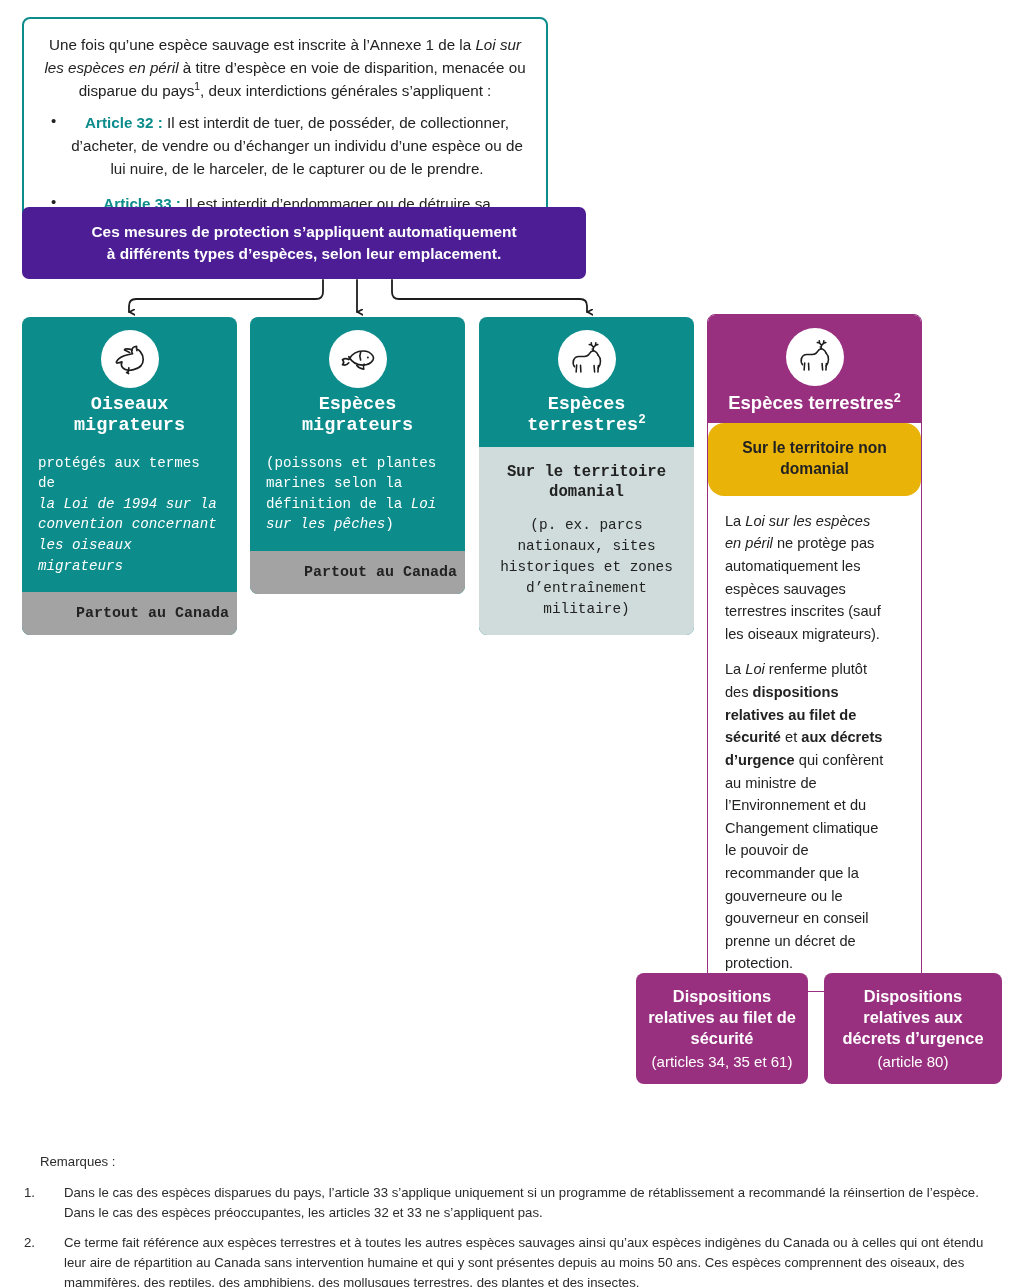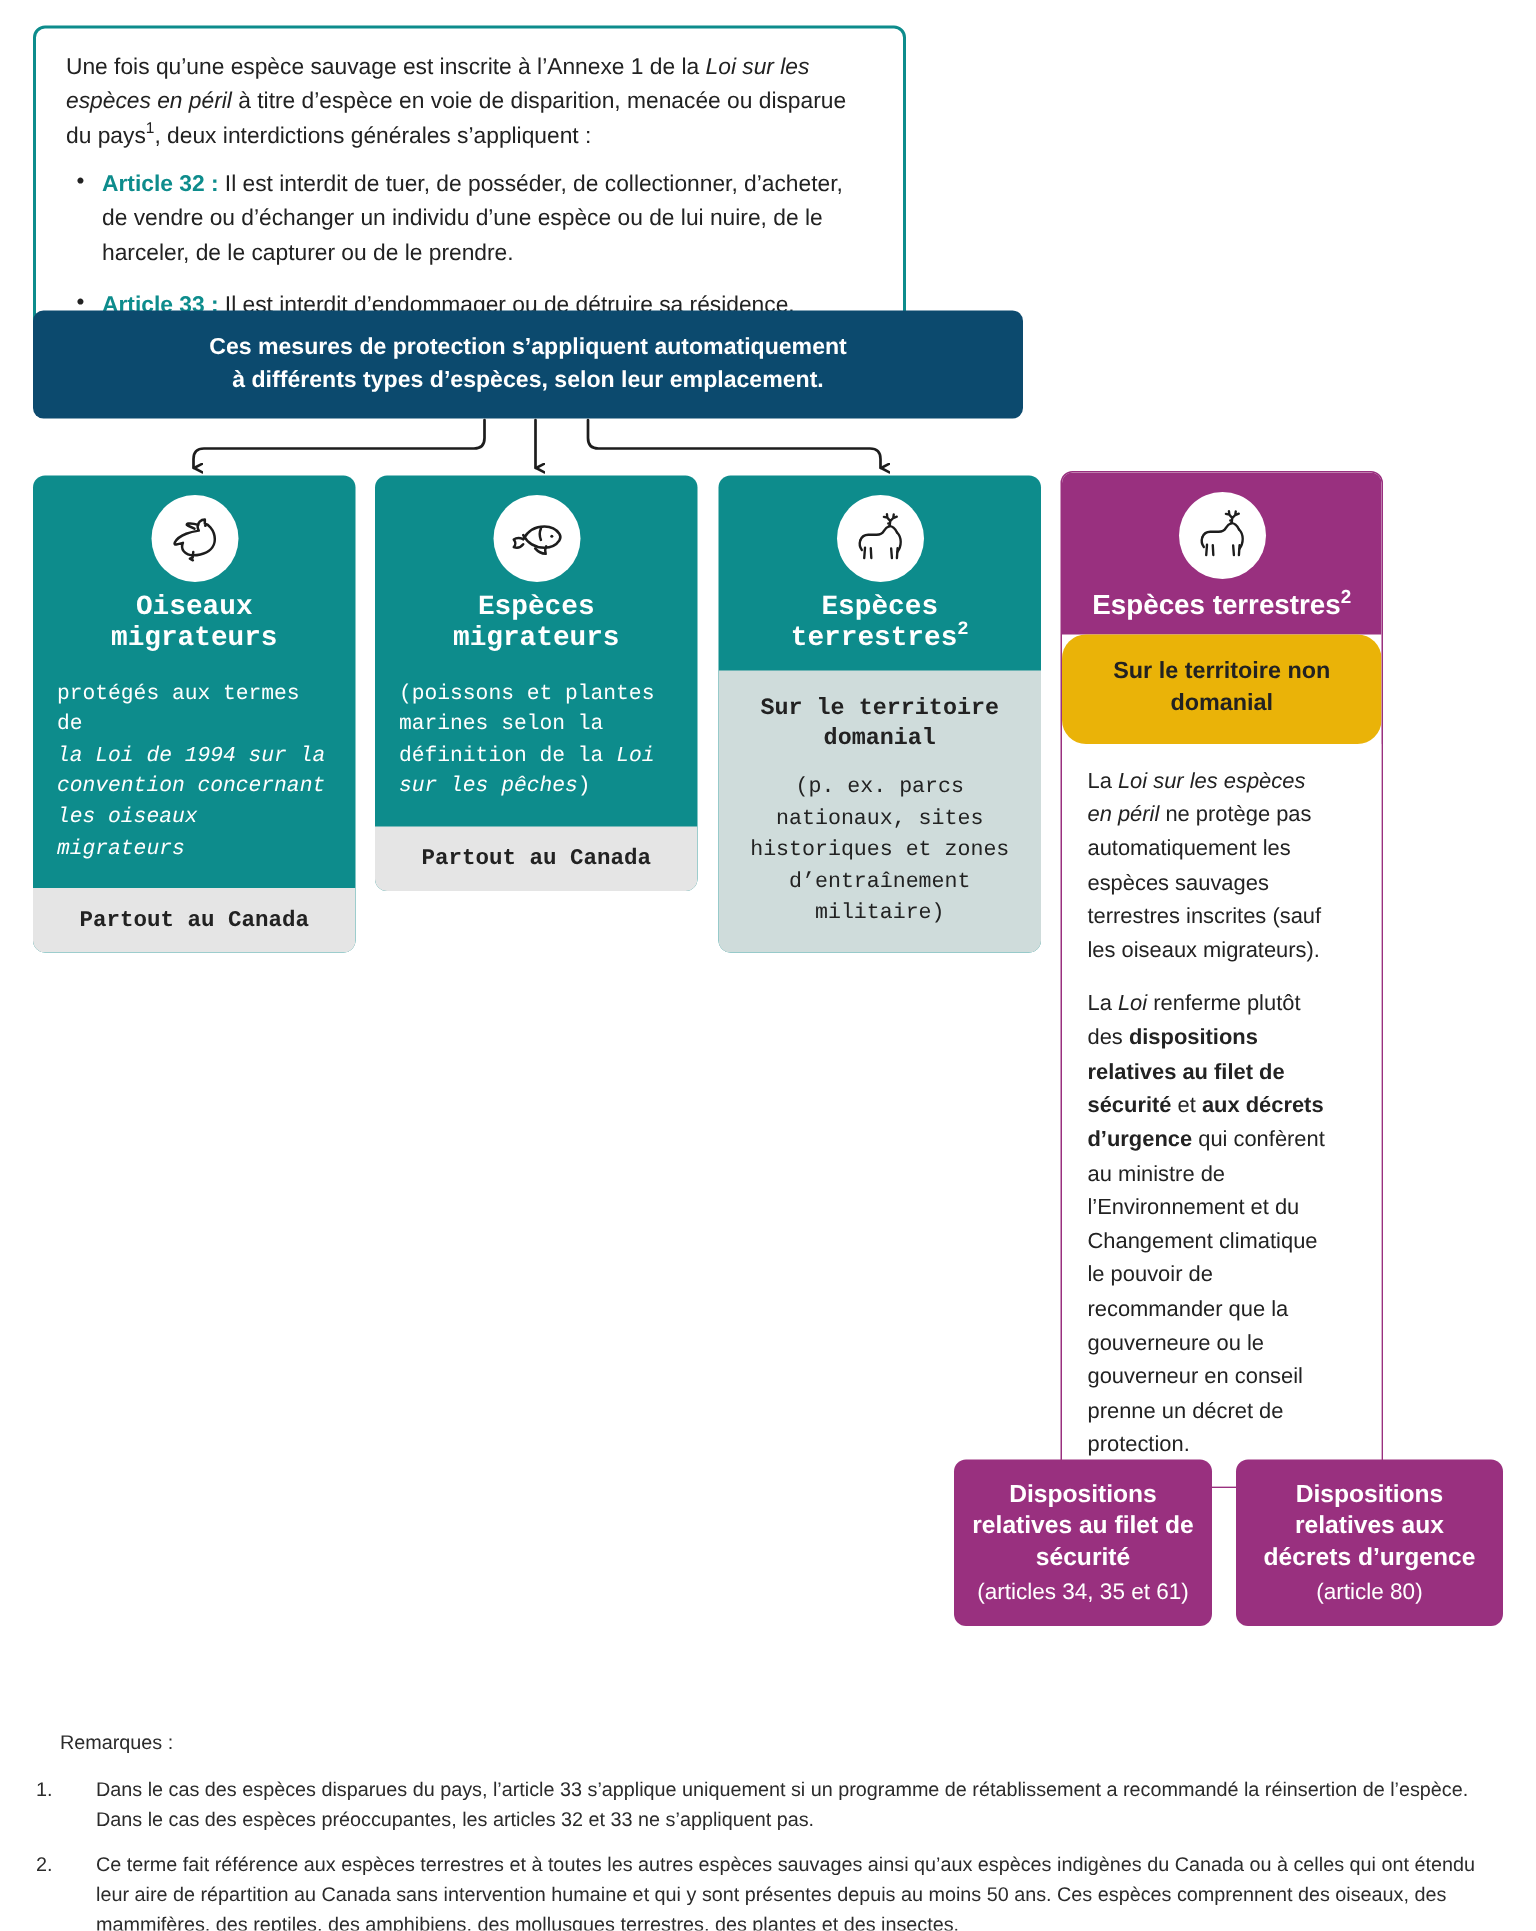--- a/index.html
+++ b/index.html
@@ -15,26 +15,27 @@
     font-family: "Liberation Sans", sans-serif;
     color: #222222;
     overflow: hidden;
   }
 
   
   .intro-panel {
     position: absolute;
     left: 22px;
     top: 17px;
-    width: 582px;
+    width: 526px;
     box-sizing: border-box;
     border: 2px solid #0d8c8c;
     border-radius: 8px;
     background: #ffffff;
     padding: 14px 20px 12px 20px;
+    text-align: center;
   }
   .intro-lead {
     font-size: 15.2px;
     line-height: 1.52;
     margin: 0 0 9px 0;
     color: #222222;
   }
   .intro-list {
     margin: 0;
     padding: 0;
@@ -61,24 +62,24 @@
     font-weight: bold;
   }
   .ital { font-style: italic; }
   sup { font-size: 0.68em; vertical-align: super; line-height: 0; }
 
   
   .banner {
     position: absolute;
     left: 22px;
     top: 207px;
-    width: 660px;
+    width: 564px;
     height: 72px;
     box-sizing: border-box;
-    background: #0c4a6e;
+    background: #4c1d95;
     border-radius: 7px;
     color: #ffffff;
     font-weight: bold;
     font-size: 15.4px;
     line-height: 1.42;
     display: flex;
     align-items: center;
     justify-content: center;
     text-align: center;
   }
@@ -130,25 +131,25 @@
   }
 
   .card-sub {
     color: #ffffff;
     font-size: 14.2px;
     line-height: 1.45;
     padding: 6px 16px 16px 16px;
   }
 
   .card-foot {
-    background: #e5e5e5;
+    background: #a3a3a3;
     color: #222222;
     font-weight: bold;
     font-size: 15px;
-    text-align: center;
+    text-align: right;
     padding: 13px 8px 13px 8px;
   }
 
   .card-band-gray {
     background: #cfdcdb;
     color: #222222;
     text-align: center;
     padding: 15px 14px 16px 14px;
   }
   .band-strong {

